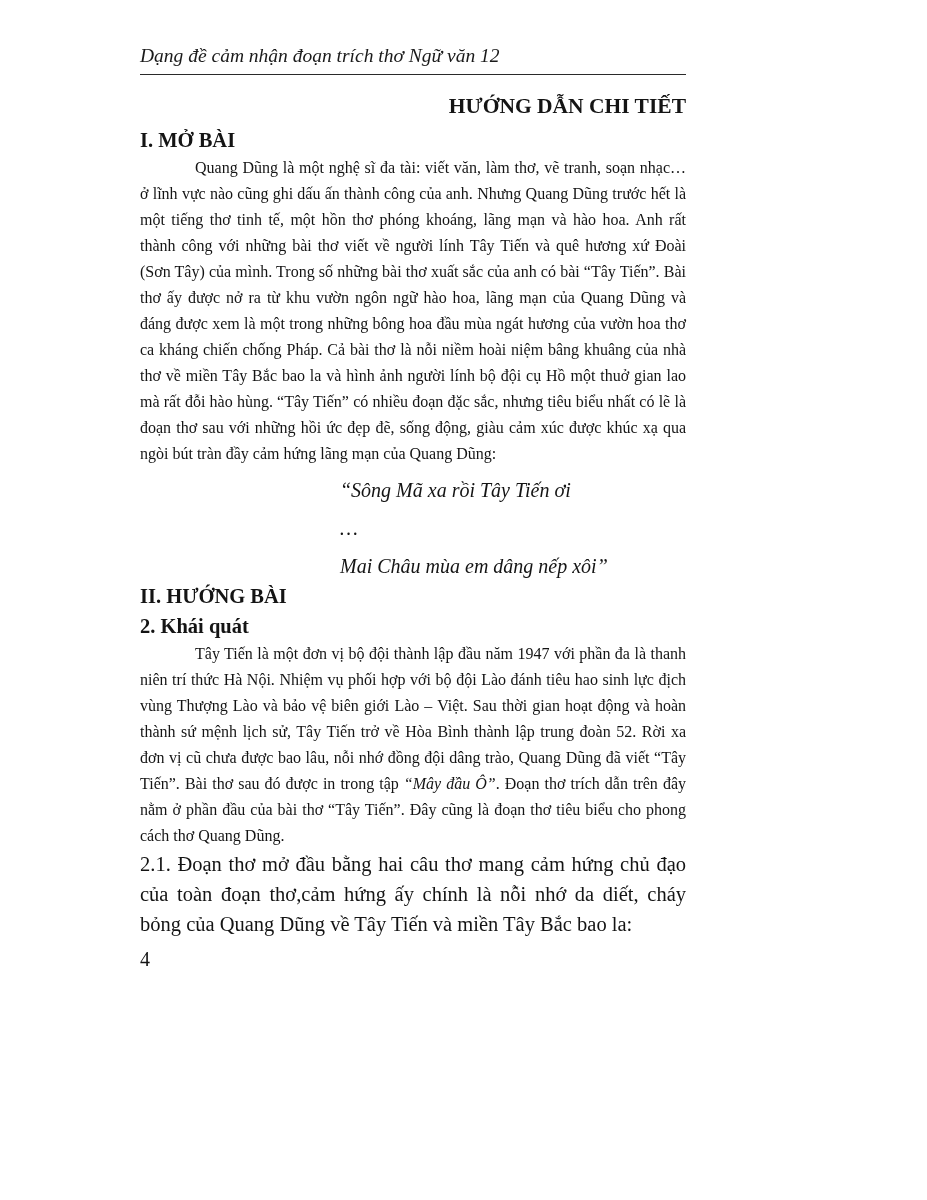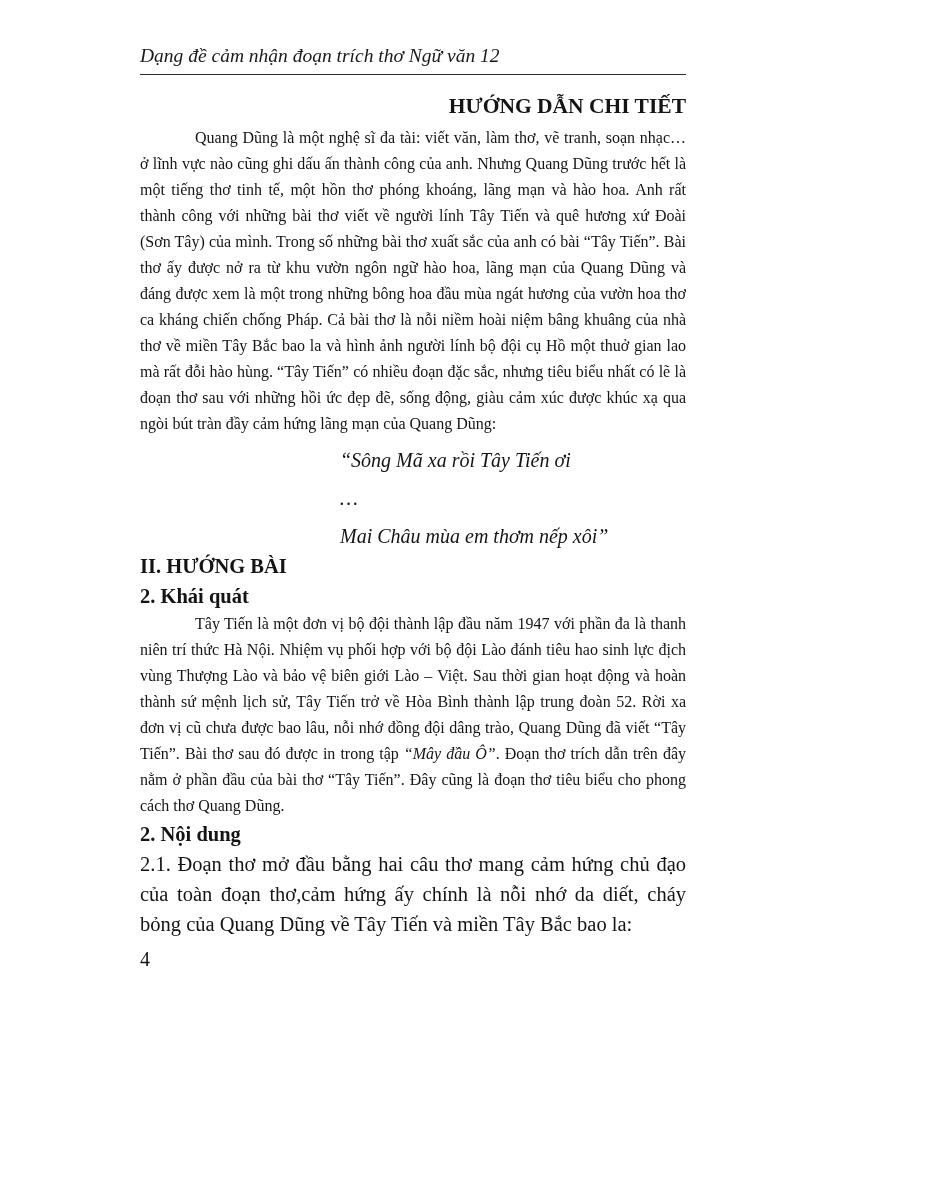--- a/index.html
+++ b/index.html
@@ -83,34 +83,34 @@
 <body>
 
 <div class="page">
 
   <div class="running-header">
     <span>Dạng đề cảm nhận đoạn trích thơ Ngữ văn 12</span>
   </div>
 
   <div class="doc-title">HƯỚNG DẪN CHI TIẾT</div>
 
+  <div class="heading">I. MỞ BÀI</div>
 
   <p class="body-para indent">Quang Dũng là một nghệ sĩ đa tài: viết văn, làm thơ, vẽ tranh, soạn nhạc… ở lĩnh vực nào cũng ghi dấu ấn thành công của anh. Nhưng Quang Dũng trước hết là một tiếng thơ tinh tế, một hồn thơ phóng khoáng, lãng mạn và hào hoa. Anh rất thành công với những bài thơ viết về người lính Tây Tiến và quê hương xứ Đoài (Sơn Tây) của mình. Trong số những bài thơ xuất sắc của anh có bài “Tây Tiến”. Bài thơ ấy được nở ra từ khu vườn ngôn ngữ hào hoa, lãng mạn của Quang Dũng và đáng được xem là một trong những bông hoa đầu mùa ngát hương của vườn hoa thơ ca kháng chiến chống Pháp. Cả bài thơ là nỗi niềm hoài niệm bâng khuâng của nhà thơ về miền Tây Bắc bao la và hình ảnh người lính bộ đội cụ Hồ một thuở gian lao mà rất đỗi hào hùng. “Tây Tiến” có nhiều đoạn đặc sắc, nhưng tiêu biểu nhất có lẽ là đoạn thơ sau với những hồi ức đẹp đẽ, sống động, giàu cảm xúc được khúc xạ qua ngòi bút tràn đầy cảm hứng lãng mạn của Quang Dũng:</p>
 
   <div class="verse">
     <div class="verse-line">“Sông Mã xa rồi Tây Tiến ơi</div>
     <div class="verse-line">…</div>
-    <div class="verse-line">Mai Châu mùa em thơm nếp xôi”</div>
+    <div class="verse-line">Mai Châu mùa em dâng nếp xôi”</div>
   </div>
 
   <div class="heading">II. HƯỚNG BÀI</div>
 
   <div class="heading">2. Khái quát</div>
 
   <p class="body-para indent"><span>Tây Tiến là một đơn vị bộ đội thành lập đầu năm 1947 với phần đa là thanh niên trí thức Hà Nội. Nhiệm vụ phối hợp với bộ đội Lào đánh tiêu hao sinh lực địch vùng Thượng Lào và bảo vệ biên giới Lào – Việt. Sau thời gian hoạt động và hoàn thành sứ mệnh lịch sử, Tây Tiến trở về Hòa Bình thành lập trung đoàn 52. Rời xa đơn vị cũ chưa được bao lâu, nỗi nhớ đồng đội dâng trào, Quang Dũng đã viết “Tây Tiến”. Bài thơ sau đó được in trong tập </span><span class="italic-inline">“Mây đầu Ô”</span><span>. Đoạn thơ trích dẫn trên đây nằm ở phần đầu của bài thơ “Tây Tiến”. Đây cũng là đoạn thơ tiêu biểu cho phong cách thơ Quang Dũng.</span></p>
 
-  <div class="heading">2. Nội dung</div>
 
   <p class="subheading-justified">2.1. Đoạn thơ mở đầu bằng hai câu thơ mang cảm hứng chủ đạo của toàn đoạn thơ,cảm hứng ấy chính là nỗi nhớ da diết, cháy bỏng của Quang Dũng về Tây Tiến và miền Tây Bắc bao la:</p>
 
   <div class="page-number">4</div>
 
 </div>
 
 </body></html>

